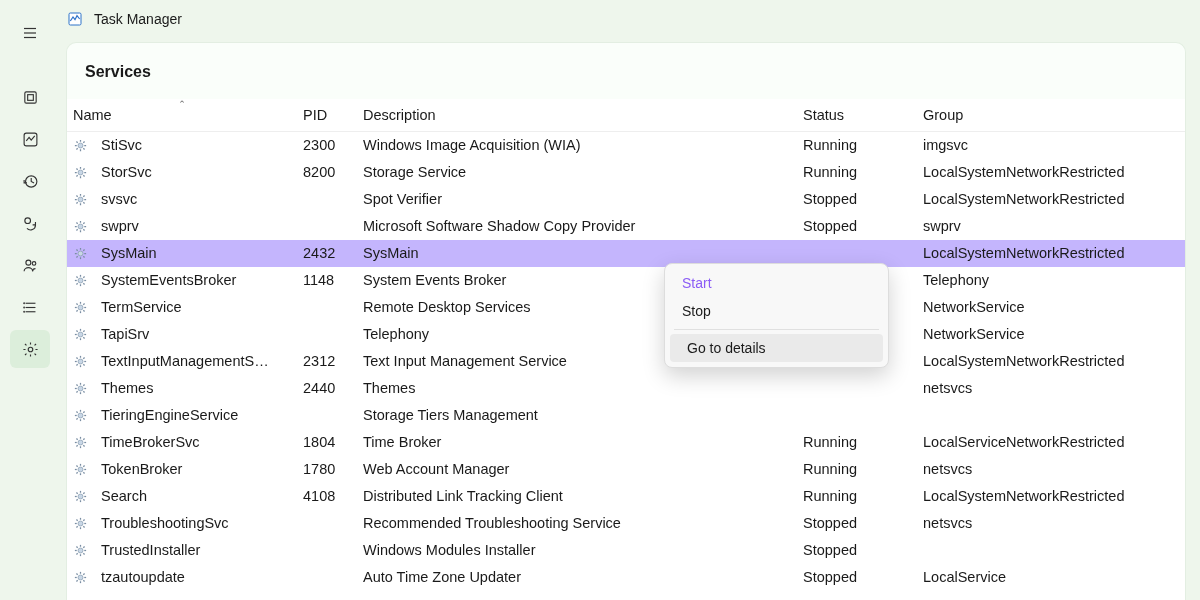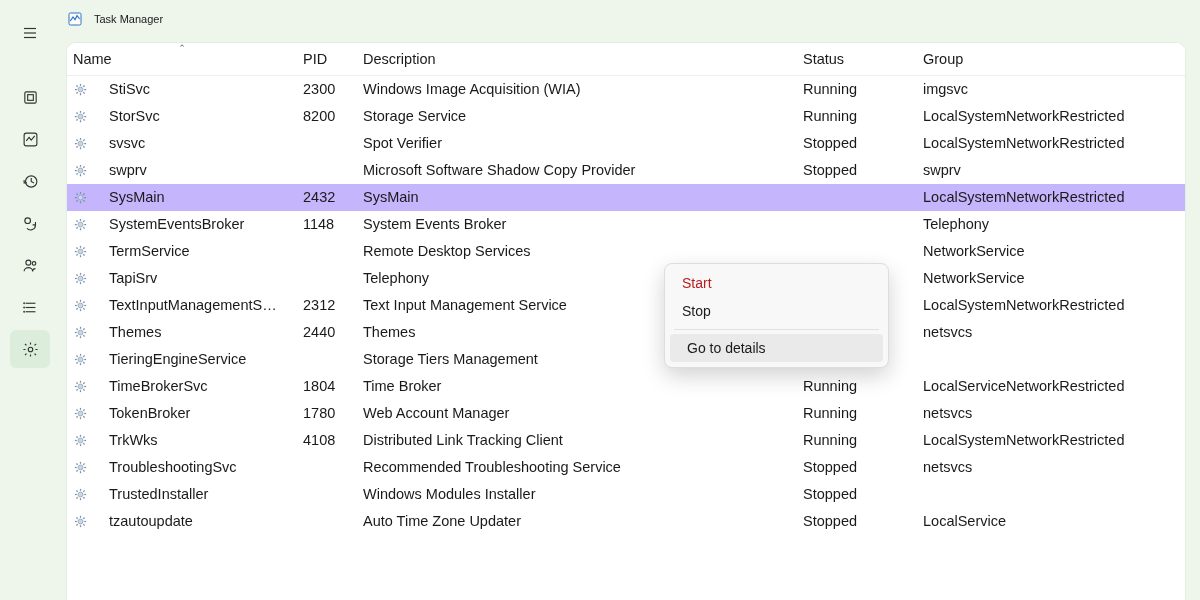--- a/index.html
+++ b/index.html
@@ -42,21 +42,21 @@
     flex: 1;
     display: flex;
     flex-direction: column;
     height: 100%;
   }
   .titlebar {
     display: flex;
     align-items: center;
     gap: 10px;
     padding: 10px 10px 6px 6px;
-    font-size: 11px;
+    font-size: 14px;
   }
   .titlebar .app-icon {
     width: 18px; height: 18px;
     display: flex; align-items: center; justify-content: center;
   }
   .titlebar .app-icon svg { width: 16px; height: 16px; }
 
   .content-card {
     margin: 8px 14px 0 6px;
     background: #fafefa;
@@ -101,21 +101,21 @@
 
   tbody td {
     padding: 4px 6px;
     white-space: nowrap;
     overflow: hidden;
     text-overflow: ellipsis;
     vertical-align: middle;
   }
   tbody tr { height: 27px; }
   tbody tr.selected { background: #c4b5fd; }
-  .svc-name { display: flex; align-items: center; gap: 21px; }
+  .svc-name { display: flex; align-items: center; gap: 13px; }
   .svc-icon { width: 15px; height: 15px; flex-shrink: 0; }
   .svc-icon svg { width: 15px; height: 15px; }
 
   
   .context-menu {
     position: absolute;
     top: 263px;
     left: 664px;
     width: 225px;
     background: #f8f8f8;
@@ -124,21 +124,21 @@
     box-shadow: 0 8px 22px rgba(0,0,0,0.18);
     padding: 5px;
     font-size: 14px;
     z-index: 50;
   }
   .menu-item {
     padding: 6px 12px;
     border-radius: 4px;
     cursor: pointer;
   }
-  .menu-item.disabled { color: #b91c1c; cursor: default; }
+  .menu-item.disabled { color: #8b5cf6; cursor: default; }
   .menu-item.hover { background: #eaeaea; padding-left: 17px; }
   .menu-sep { height: 1px; background: #e0e0e0; margin: 4px 4px; }
 </style>
 </head>
 <body>
 
 <div class="sidebar">
   <div class="sidebar-item hamburger">
     <svg viewBox="0 0 24 24">
         <line x1="4" y1="6" x2="20" y2="6"></line>
@@ -204,20 +204,21 @@
     <span class="app-icon">
       <svg viewBox="0 0 24 24">
           <rect x="3" y="3" width="18" height="18" rx="2" fill="#fff" stroke="#2d72c9" stroke-width="1.5"></rect>
           <polyline points="5,15 9,9 12,13 15,7 19,12" fill="none" stroke="#2d72c9" stroke-width="1.8"></polyline>
         </svg>
     </span>
     <span>Task Manager</span>
   </div>
 
   <div class="content-card">
+    <div class="page-heading">Services</div>
 
     <div class="table-wrap">
       <table>
         <colgroup>
           <col class="col-name">
             <col class="col-pid">
             <col class="col-desc">
             <col class="col-stat">
             <col class="col-group">
         </colgroup>
@@ -555,21 +556,21 @@
                         <line x1="12" y1="3" x2="12" y2="6"></line>
                         <line x1="12" y1="18" x2="12" y2="21"></line>
                         <line x1="3" y1="12" x2="6" y2="12"></line>
                         <line x1="18" y1="12" x2="21" y2="12"></line>
                         <line x1="5.5" y1="5.5" x2="7.5" y2="7.5"></line>
                         <line x1="16.5" y1="16.5" x2="18.5" y2="18.5"></line>
                         <line x1="5.5" y1="18.5" x2="7.5" y2="16.5"></line>
                         <line x1="16.5" y1="7.5" x2="18.5" y2="5.5"></line>
                       </g>
                     </svg></span>
-                  <span>TrkWks</span>
+                  <span>Search</span>
                 </span>
               </td>
               <td>4108</td>
               <td>Distributed Link Tracking Client</td>
               <td>Running</td>
               <td>LocalSystemNetworkRestricted</td>
             </tr>
             <tr>
               <td>
                 <span class="svc-name">

